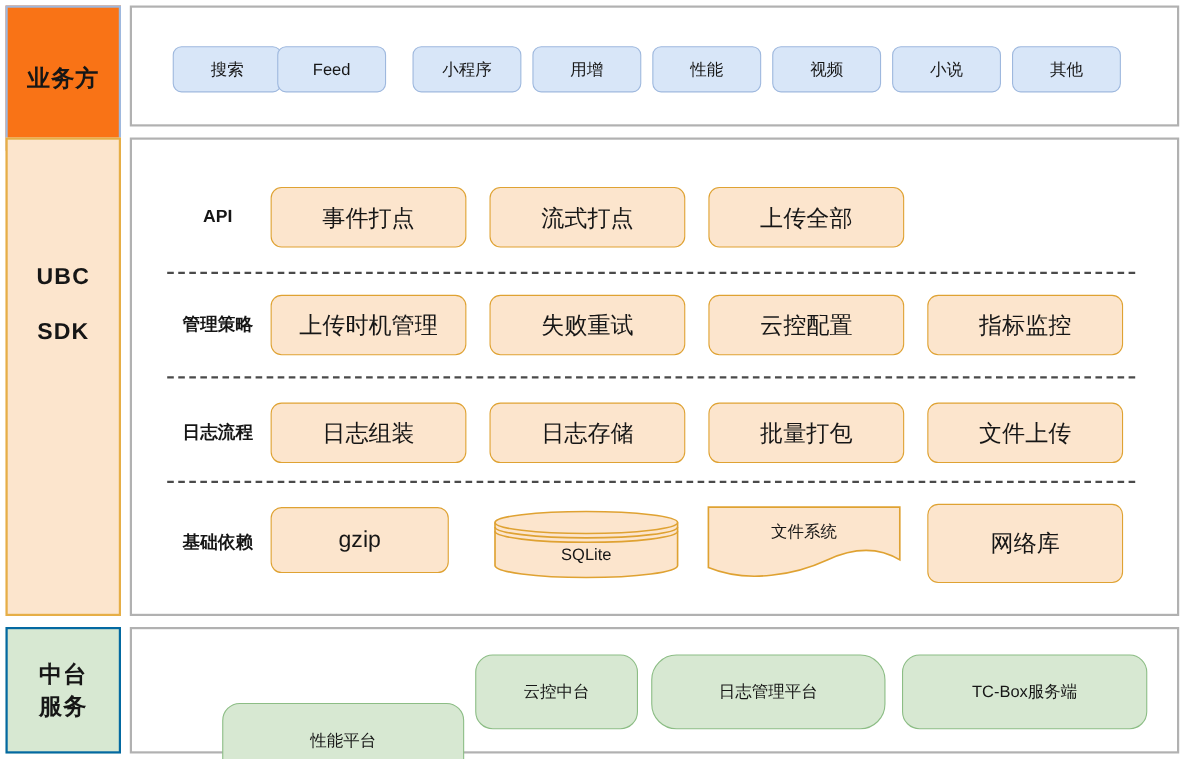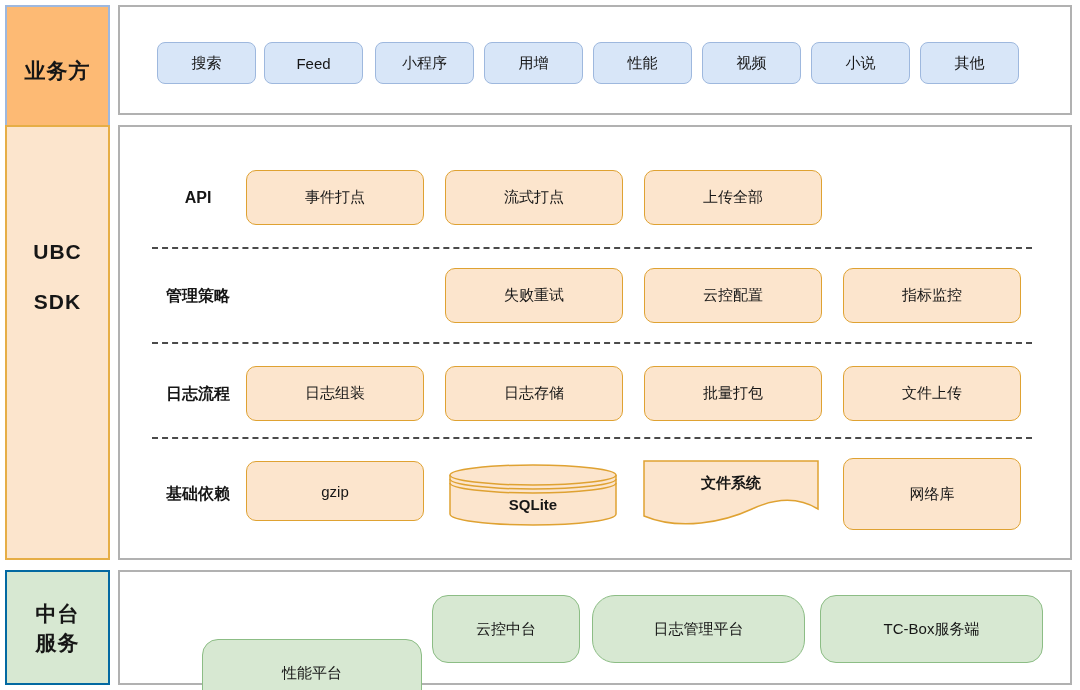--- a/index.html
+++ b/index.html
@@ -3,21 +3,21 @@
 <meta charset="utf-8">
 <style>
   html,body{margin:0;padding:0;background:#ffffff;}
   body{font-family:"Liberation Sans","DejaVu Sans",sans-serif;color:#161616;}
   .canvas{position:relative;width:1080px;height:690px;background:#fff;overflow:hidden;}
 
   
   .side{position:absolute;left:5px;width:105px;box-sizing:border-box;
         display:flex;flex-direction:column;align-items:center;justify-content:center;
         font-weight:bold;font-size:21px;text-align:center;letter-spacing:1px;}
-  .side-blue{top:5px;height:132px;background:#fdba74;border:2px solid #9eb8de;}
+  .side-blue{top:5px;height:132px;background:#f97316;border:2px solid #9eb8de;}
   .side-orange{top:125px;height:435px;background:#fce5cd;border:2px solid #e6ae46;
                justify-content:flex-start;padding-top:100px;}
   .side-orange .tline{line-height:50px;text-align:center;}
   .side-green{top:570px;height:115px;background:#d7e8d2;border:2px solid #0369a1;}
   .side-green .tline{line-height:29px;}
 
   
   .panel{position:absolute;left:118px;width:954px;background:#fff;
          border:2px solid #b1b1b1;box-sizing:border-box;}
   .panel-top{top:5px;height:110px;}
@@ -28,48 +28,48 @@
   .tab{position:absolute;top:35px;height:42px;width:99px;box-sizing:border-box;
        background:#d8e6f8;border:1.5px solid #9eb8de;border-radius:8px;
        display:flex;align-items:center;justify-content:center;font-size:15px;}
 
   
   .sdk-row{position:absolute;left:0;width:100%;}
   .row-label{position:absolute;left:18px;width:120px;text-align:center;
              font-weight:bold;font-size:16px;}
   .obox{position:absolute;box-sizing:border-box;background:#fce5cd;
         border:1.5px solid #dfa232;border-radius:10px;
-        display:flex;align-items:center;justify-content:center;font-size:15px;}
+        display:flex;align-items:center;justify-content:center;font-size:21px;}
   .c1{left:126px;width:178px;} .c2{left:325px;width:178px;}
   .c3{left:524px;width:178px;} .c4{left:723px;width:178px;}
   .rowbox{top:0;height:55px;}
   .sep{position:absolute;left:32px;width:880px;height:0;border-top:2px dashed #4a4a4a;}
 
   
   .shape{position:absolute;}
   .shape svg{display:block;}
-  .shape .slabel{position:absolute;left:0;width:100%;text-align:center;font-size:15px;font-weight:bold;}
+  .shape .slabel{position:absolute;left:0;width:100%;text-align:center;font-size:15px;}
 
   .green-box{position:absolute;top:23px;height:68px;box-sizing:border-box;
              background:#d7e8d2;border:1.5px solid #8cbd85;border-radius:16px;
              display:flex;align-items:center;justify-content:center;font-size:15px;}
   .g1{left:82px;width:220px;margin-top:44px;} .g2{left:312px;width:148px;}
   .g3{left:472px;width:213px;border-radius:23px;} .g4{left:700px;width:223px;}
 </style>
 </head>
 <body>
 
 <div class="canvas">
 
   <div class="side side-blue">
     <span>业务方</span>
   </div>
   <div class="panel panel-top">
     <div class="tab" style="left:37px">搜索</div>
-    <div class="tab" style="left:144px">Feed</div>
+    <div class="tab" style="left:132px">Feed</div>
     <div class="tab" style="left:255px">小程序</div>
     <div class="tab" style="left:364px">用增</div>
     <div class="tab" style="left:473px">性能</div>
     <div class="tab" style="left:582px">视频</div>
     <div class="tab" style="left:691px">小说</div>
     <div class="tab" style="left:800px">其他</div>
   </div>
 
   <div class="side side-orange">
     <div class="tline">UBC</div>
@@ -81,41 +81,42 @@
       <div class="row-label" style="line-height:55px">API</div>
       <div class="obox rowbox c1">事件打点</div>
       <div class="obox rowbox c2">流式打点</div>
       <div class="obox rowbox c3">上传全部</div>
     </div>
 
     <div class="sep" style="top:120px"></div>
 
     <div class="sdk-row" style="top:141px;height:55px">
       <div class="row-label" style="line-height:55px">管理策略</div>
+      <div class="obox rowbox c1">上传时机管理</div>
       <div class="obox rowbox c2">失败重试</div>
       <div class="obox rowbox c3">云控配置</div>
       <div class="obox rowbox c4">指标监控</div>
     </div>
 
     <div class="sep" style="top:215px"></div>
 
     <div class="sdk-row" style="top:239px;height:55px">
       <div class="row-label" style="line-height:55px">日志流程</div>
       <div class="obox rowbox c1">日志组装</div>
       <div class="obox rowbox c2">日志存储</div>
       <div class="obox rowbox c3">批量打包</div>
       <div class="obox rowbox c4">文件上传</div>
     </div>
 
     <div class="sep" style="top:310px"></div>
 
     <div class="sdk-row" style="top:331px;height:75px">
       <div class="row-label" style="line-height:72px">基础依赖</div>
 
-      <div class="obox" style="left:126px;top:3px;width:178px;height:60px">gzip</div>
+      <div class="obox" style="left:126px;top:3px;width:162px;height:60px">gzip</div>
 
       <div class="shape" style="left:328px;top:4px;width:170px;height:66px">
         <svg width="170" height="66" viewBox="0 0 170 66">
           <path d="M2,13 L2,52 A83,11 0 0 0 168,52 L168,13" fill="#fce5cd" stroke="#dfa232" stroke-width="1.5"></path>
           <ellipse cx="85" cy="13" rx="83" ry="10" fill="#fce5cd" stroke="#dfa232" stroke-width="1.5"></ellipse>
           <path d="M2,17 A83,10 0 0 0 168,17" fill="none" stroke="#dfa232" stroke-width="1.5"></path>
           <path d="M2,21 A83,10 0 0 0 168,21" fill="none" stroke="#dfa232" stroke-width="1.5"></path>
         </svg>
         <div class="slabel" style="top:34px">SQLite</div>
       </div>

